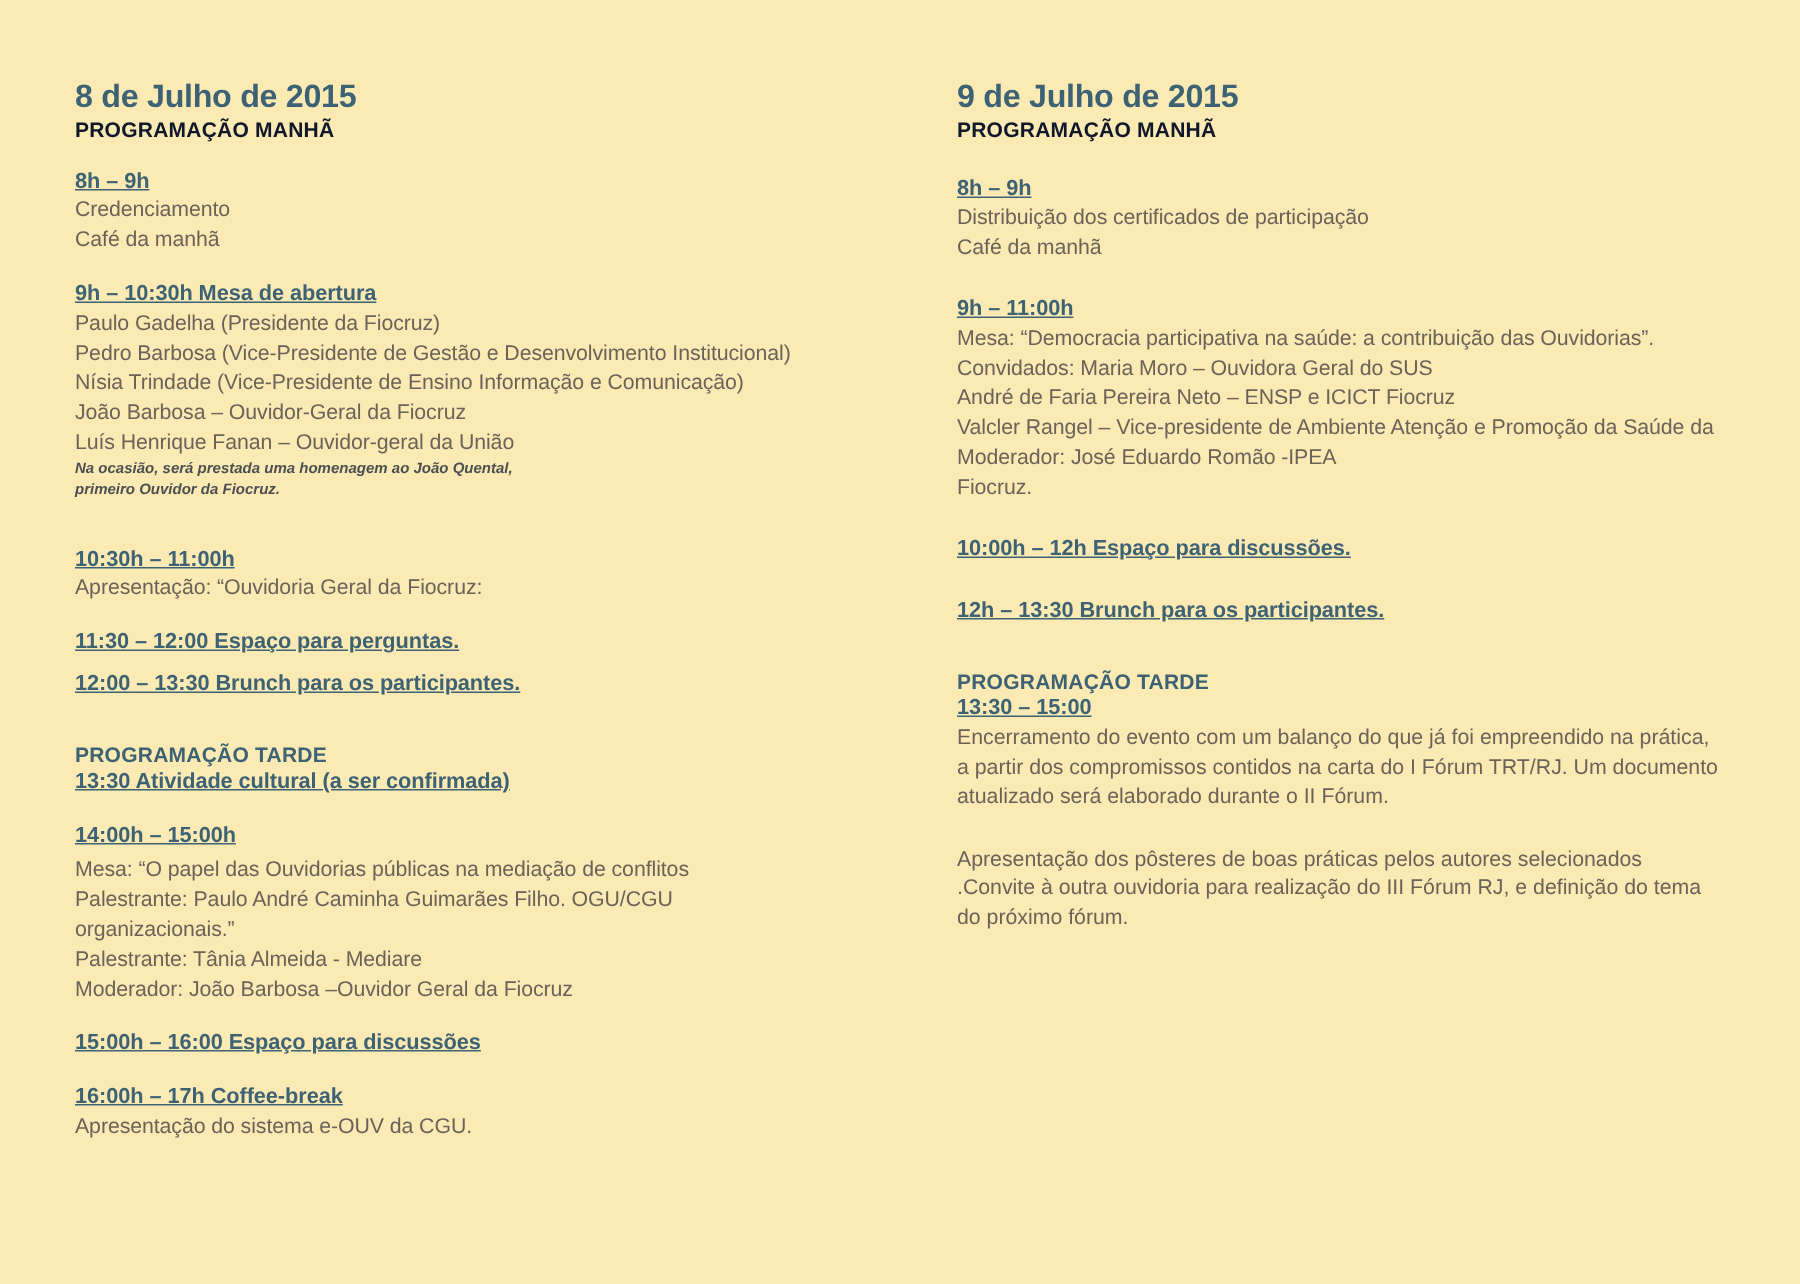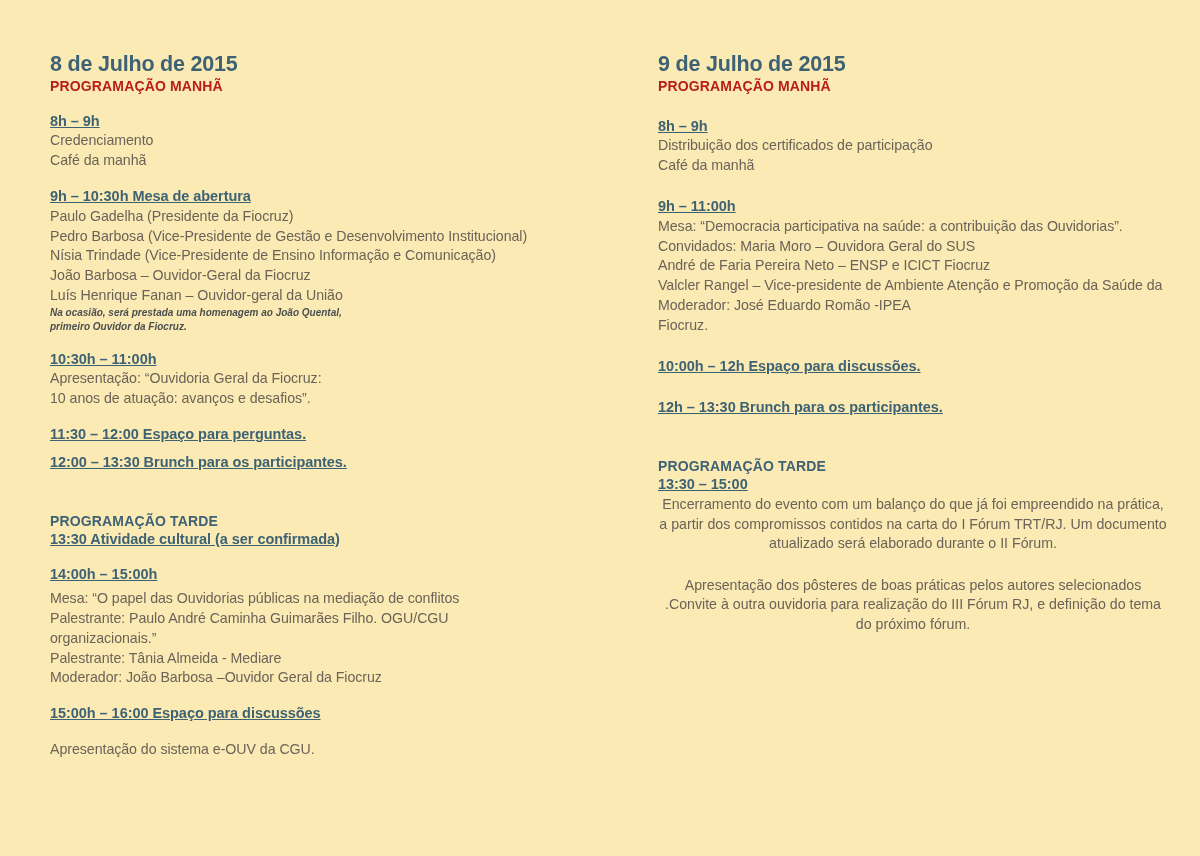--- a/index.html
+++ b/index.html
@@ -22,36 +22,36 @@
   }
   .column {
     position: absolute;
     top: 0;
   }
   .col-left {
     left: 50px;
     width: 520px;
   }
   .col-right {
-    left: 658px;
+    left: 638px;
     width: 510px;
   }
   .day-title {
     font-size: 21.5px;
     font-weight: bold;
     color: #3d6274;
     letter-spacing: -0.2px;
     margin: 0;
     padding-top: 52px;
     line-height: 1.12;
   }
   .period-title {
     font-size: 14px;
     font-weight: bold;
-    color: #b91c1c;
+    color: #0f172a;
     letter-spacing: 0.15px;
     margin: 2px 0 0 0;
     line-height: 1.2;
   }
   .period-title-standalone {
     font-size: 14px;
     font-weight: bold;
     color: #3d6274;
     letter-spacing: 0.15px;
     margin: 0;
@@ -82,24 +82,23 @@
     font-style: italic;
     color: #4a4f52;
     line-height: 1.33;
     margin: 1px 0 0 0;
   }
   .para {
     font-size: 14.2px;
     color: #6b6358;
     line-height: 1.37;
     margin: 0;
-    text-align: center;
-  }
-  .gap-lg { margin-top: 16px; }
-  .gap-xl { margin-top: 42px; }
+  }
+  .gap-lg { margin-top: 30px; }
+  .gap-xl { margin-top: 30px; }
   .gap-md { margin-top: 22px; }
   .tight { margin-top: 9px; }
 </style>
 </head>
 <body>
 
 <div class="page">
 
   <div class="column col-left">
 
@@ -119,21 +118,20 @@
       <p class="slot-body">Nísia Trindade (Vice-Presidente de Ensino Informação e Comunicação)</p>
       <p class="slot-body">João Barbosa – Ouvidor-Geral  da Fiocruz</p>
       <p class="slot-body">Luís Henrique Fanan – Ouvidor-geral da União</p>
       <p class="slot-body-em">Na ocasião, será prestada uma homenagem ao João Quental,</p>
       <p class="slot-body-em">primeiro Ouvidor da Fiocruz.</p>
     </div>
 
     <div class="block gap-lg">
       <p class="slot-head">10:30h – 11:00h</p>
       <p class="slot-body">Apresentação: “Ouvidoria Geral da Fiocruz:</p>
-      <p class="slot-body">10 anos de atuação: avanços e desafios”.</p>
     </div>
 
 
     <div class="block">
       <p class="slot-head">11:30 – 12:00  Espaço para perguntas.</p>
     </div>
 
     <div class="block tight">
       <p class="slot-head">12:00 – 13:30  Brunch para os participantes.</p>
     </div>
@@ -150,20 +148,21 @@
       <p class="slot-body">organizacionais.”</p>
       <p class="slot-body">Palestrante: Tânia Almeida - Mediare</p>
       <p class="slot-body">Moderador: João Barbosa –Ouvidor Geral da Fiocruz</p>
     </div>
 
     <div class="block">
       <p class="slot-head">15:00h – 16:00  Espaço para discussões</p>
     </div>
 
     <div class="block">
+      <p class="slot-head">16:00h – 17h Coffee-break</p>
       <p class="slot-body">Apresentação do sistema e-OUV da CGU.</p>
 
     </div>
 
   </div>
 
   <div class="column col-right">
 
     <h1 class="day-title">9 de Julho de 2015</h1>
     <h2 class="period-title">PROGRAMAÇÃO MANHÃ</h2>

